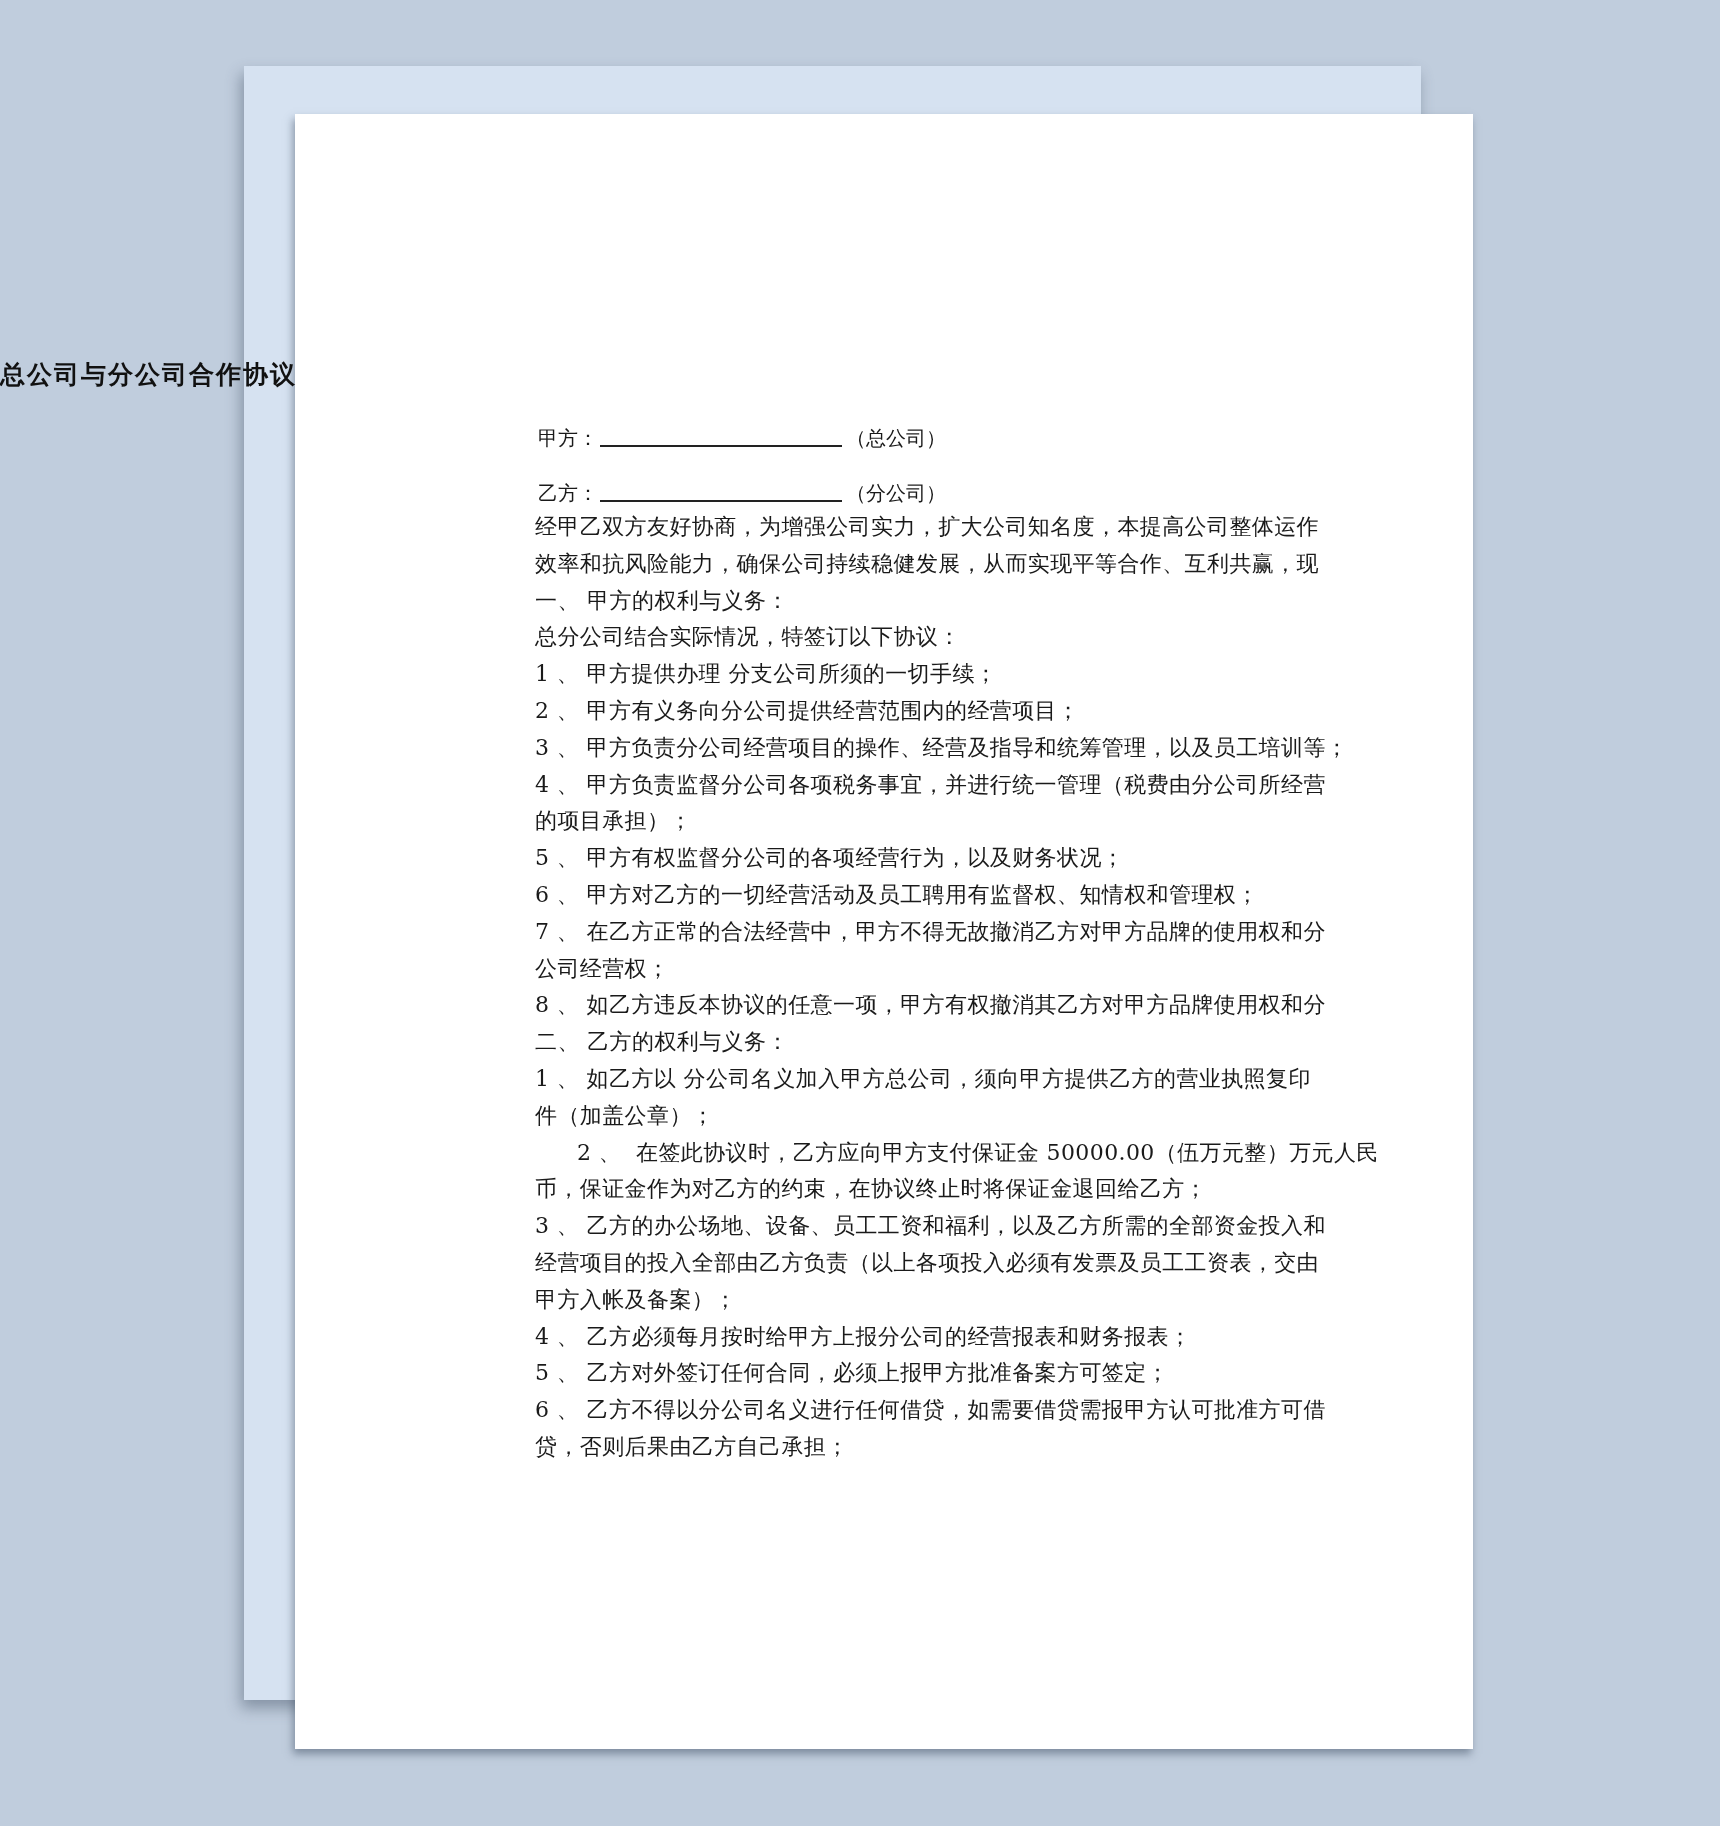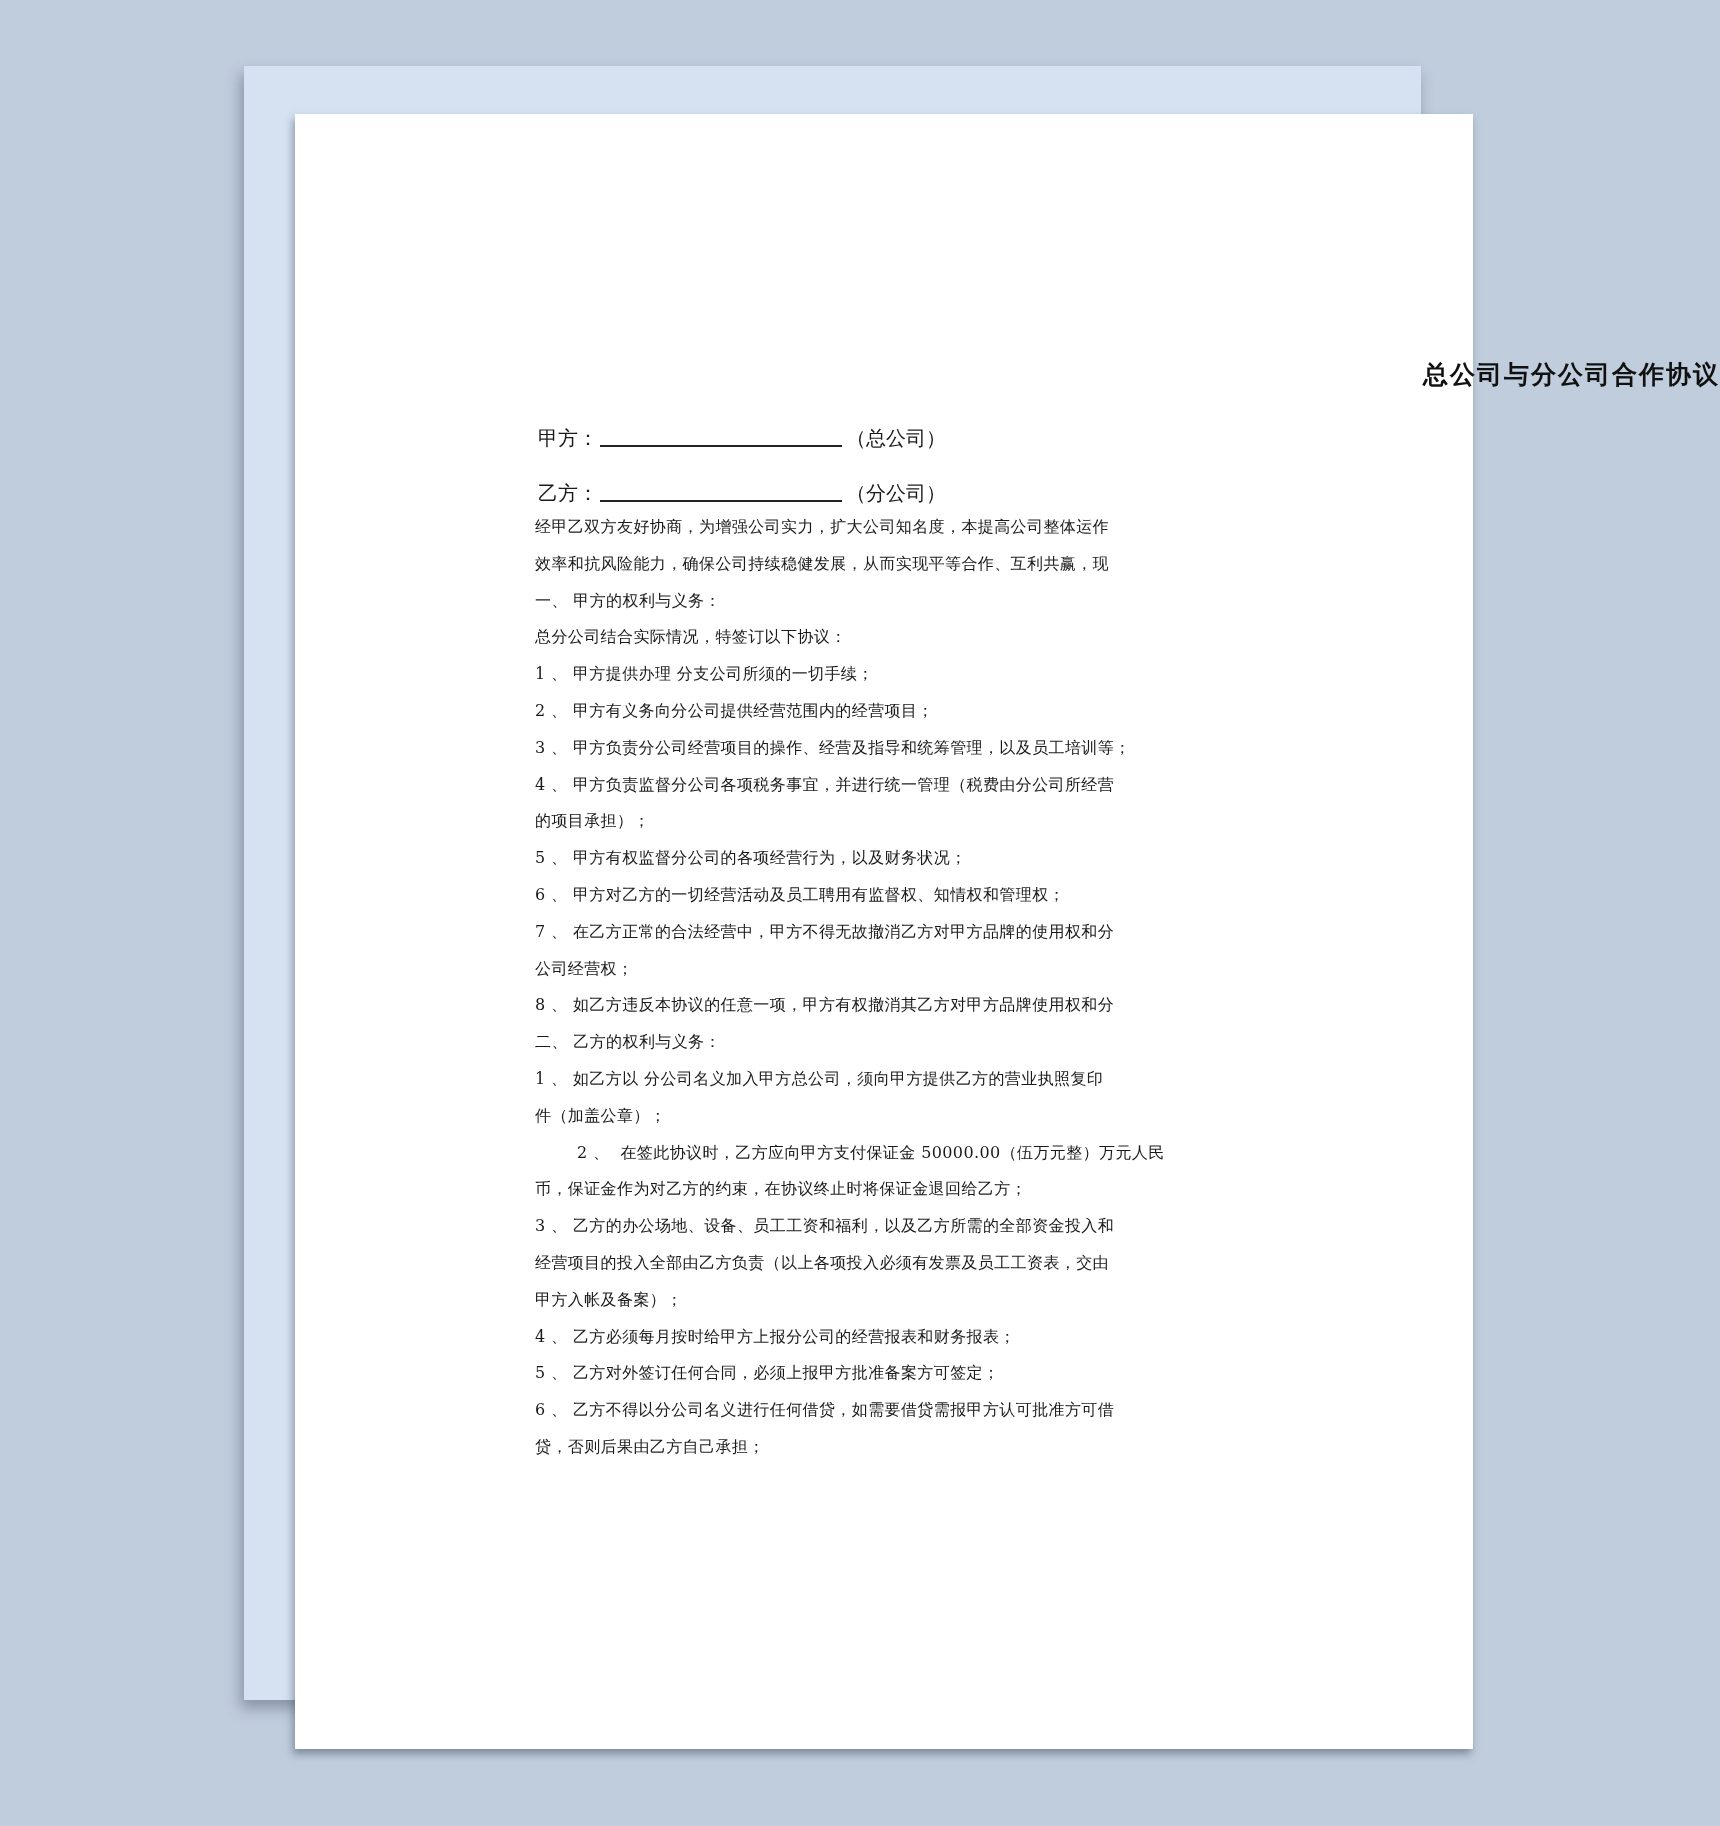--- a/index.html
+++ b/index.html
@@ -17,38 +17,38 @@
     box-shadow: -3px 8px 14px rgba(60,75,95,0.45);
   }
   .front-page {
     position: absolute; left: 295px; top: 114px;
     width: 1178px; height: 1635px;
     background: #ffffff;
     box-shadow: -2px 5px 8px rgba(60,75,95,0.5);
   }
   .title {
     position: absolute; left: 0; right: 0; top: 358px;
-    text-align: right;
+    text-align: left;
     font-family: "DejaVu Sans", "Liberation Sans", sans-serif;
     font-size: 25px; letter-spacing: 2px; font-weight: bold;
     color: #111;
   }
   .party {
     position: absolute; left: 538px;
     font-size: 20px; height: 30px; line-height: 30px;
     white-space: nowrap;
   }
   .party .blank {
     display: inline-block; width: 242px; height: 22px;
     border-bottom: 2px solid #222; vertical-align: top;
     margin: 0 4px 0 2px;
   }
   .body-text {
     position: absolute; left: 535px; top: 509px; width: 700px;
-    font-size: 16px; line-height: 36.8px; letter-spacing: 0.4px;
+    font-size: 22px; line-height: 36.8px; letter-spacing: 0.4px;
   }
   .body-text .line { white-space: nowrap; height: 36.8px; }
   .amount { text-underline-offset: 3px; text-align: right; }
 </style>
 </head>
 <body>
 
 <div class="back-page"></div>
 
 <div class="front-page"></div>

